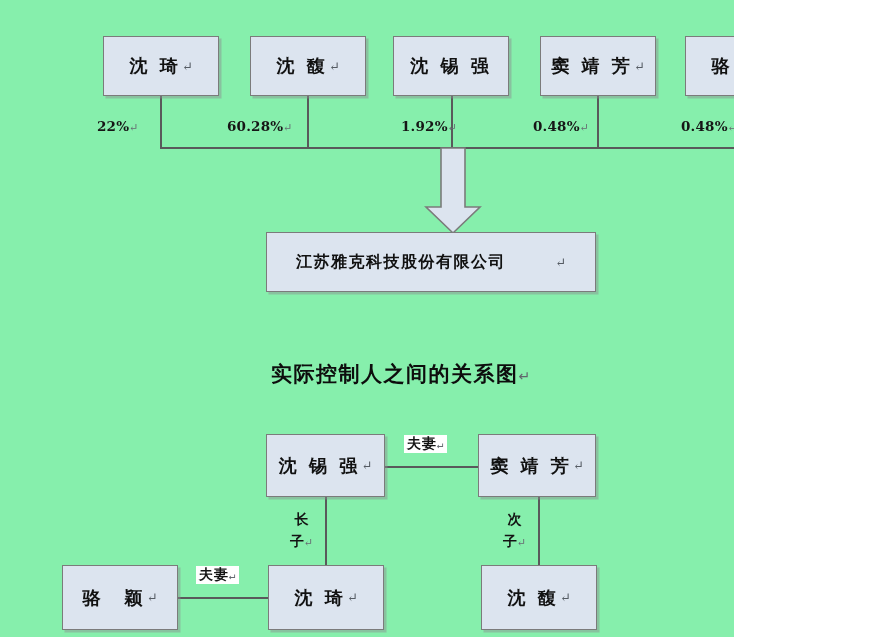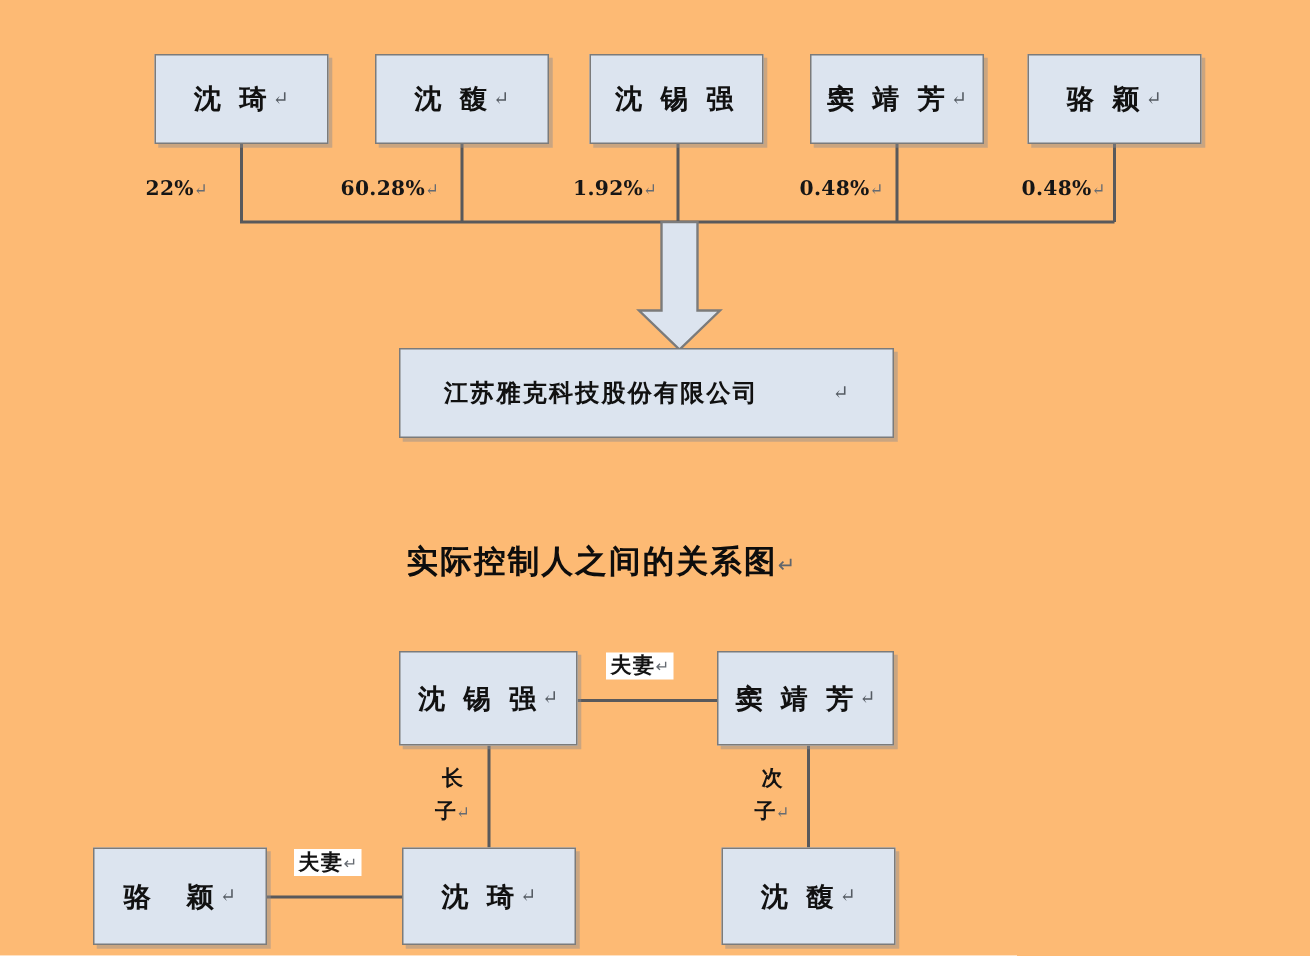--- a/index.html
+++ b/index.html
@@ -2,23 +2,23 @@
 <html><head>
 <meta charset="utf-8">
 <style>
   html, body {
     margin: 0;
     padding: 0;
     background: #ffffff;
   }
   #page {
     position: relative;
-    width: 873px;
+    width: 734px;
     height: 637px;
-    background: #fdba74;
+    background: #86efac;
     overflow: hidden;
     font-family: "DejaVu Sans", "Liberation Sans", sans-serif;
   }
   
   .node {
     position: absolute;
     box-sizing: border-box;
     background: #dce4ef;
     border: 1.5px solid #7b7b7b;
     box-shadow: 2.5px 2.5px 0 rgba(140,140,145,0.45);
@@ -69,21 +69,21 @@
     letter-spacing: 0.2px;
     z-index: 4;
   }
   .edge-label .pilcrow {
     font-weight: 400;
     font-size: 11px;
     color: #666b72;
   }
   .rel-label {
     position: absolute;
-    font-family: Liberation Serif, serif;
+    font-family: Liberation Mono, monospace;
     font-size: 14px;
     font-weight: 700;
     color: #131313;
     white-space: nowrap;
     letter-spacing: 1px;
     background: #ffffff;
     padding: 0 3px;
     z-index: 4;
   }
   .rel-label .pilcrow {
@@ -167,21 +167,21 @@
   <div class="vline" style="left:742px; top:96px; height:52px;"></div>
 
   <div class="hline" style="left:160px; top:147px; width:583px;"></div>
 
   <div class="edge-label" style="left:97px; top:118px;">
     <span>22%</span><span class="pilcrow">↵</span>
   </div>
   <div class="edge-label" style="left:227px; top:118px;">
     <span>60.28%</span><span class="pilcrow">↵</span>
   </div>
-  <div class="edge-label" style="left:382px; top:118px;">
+  <div class="edge-label" style="left:401px; top:118px;">
     <span>1.92%</span><span class="pilcrow">↵</span>
   </div>
   <div class="edge-label" style="left:533px; top:118px;">
     <span>0.48%</span><span class="pilcrow">↵</span>
   </div>
   <div class="edge-label" style="left:681px; top:118px;">
     <span>0.48%</span><span class="pilcrow">↵</span>
   </div>
 
   <svg class="block-arrow" style="left:423px; top:147px;" width="60" height="88" viewBox="0 0 60 88">

